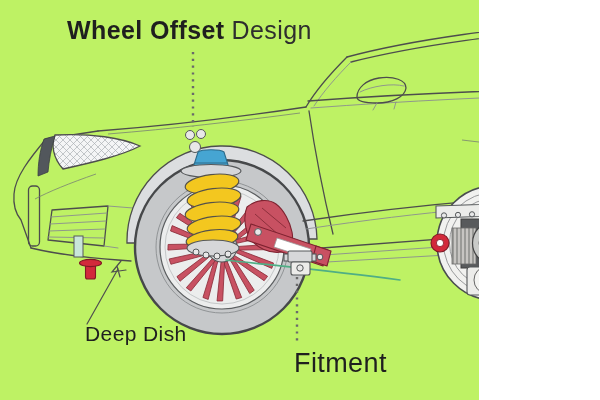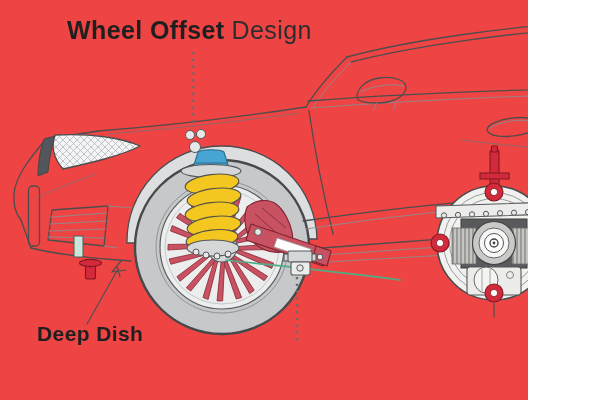--- a/index.html
+++ b/index.html
@@ -1,23 +1,23 @@
 <!DOCTYPE html>
 <html style="--ink: #1f1f1f; --outline: #4d4d4d; --part-red: #c85162; --bolt-red: #d2293b; --spring-yellow: #f3c71f; --mount-blue: #46a5d2; --line-green: #4fae85; --accent-teal: #c9e6da; --tire-gray: #c6c8ca; --fender-gray: #dcdee0;"><head>
 <meta charset="utf-8">
 <style>
   html,body{margin:0;padding:0;background:#ffffff;}
   .stage{
-    position:relative;width:528px;height:400px;background:#ef4444;overflow:hidden;
+    position:relative;width:479px;height:400px;background:#bef264;overflow:hidden;
     font-family:"Liberation Sans", sans-serif;
   }
   .stage svg{position:absolute;left:0;top:0;}
   .lbl{
-    position:absolute;color:var(--ink,#1f1f1f);font-weight:700;
-    letter-spacing:.4px;line-height:1;white-space:nowrap;
+    position:absolute;color:var(--ink,#1f1f1f);font-weight:400;
+    letter-spacing:.4px;line-height:1;white-space:nowrap;margin-left:48px;
   }
   .title{position:absolute;left:67px;top:18px;font-size:25px;letter-spacing:.4px;white-space:nowrap;line-height:1;}
   .title .em{font-weight:700;color:var(--ink,#1f1f1f);}
   .title .rest{font-weight:400;color:#2e2e2e;margin-left:7px;}
   .lbl-deep{left:37px;top:323px;font-size:21px;}
   .lbl-fit{left:246px;top:350px;font-size:27px;}
   .lbl-con{left:448px;top:323px;font-size:21px;}
 
   
   .ol{stroke:var(--outline,#4d4d4d);fill:none;stroke-width:1.3;stroke-linecap:round;stroke-linejoin:round;}
@@ -279,14 +279,15 @@
     <path class="ptr" d="M87,324 L118,269"></path>
     <path class="ptr" d="M494,303 L494,317"></path>
   </g>
 </svg>
 
 <div class="title">
   <span class="em">Wheel Offset</span><span class="rest">Design</span>
 </div>
 
 <div class="lbl lbl-deep">Deep Dish</div>
+<div class="lbl lbl-fit">Fitment</div>
 
 </div>
 
 </body></html>

